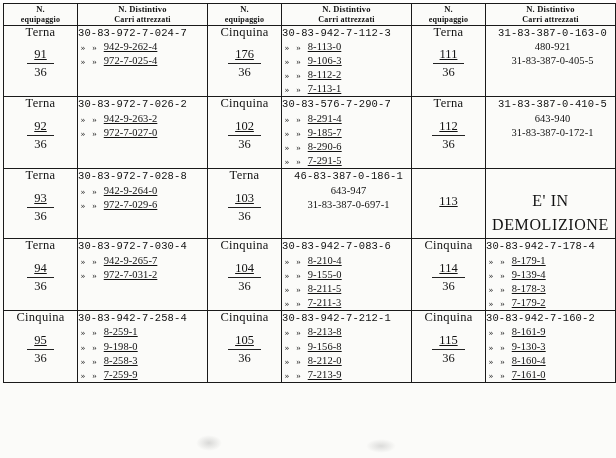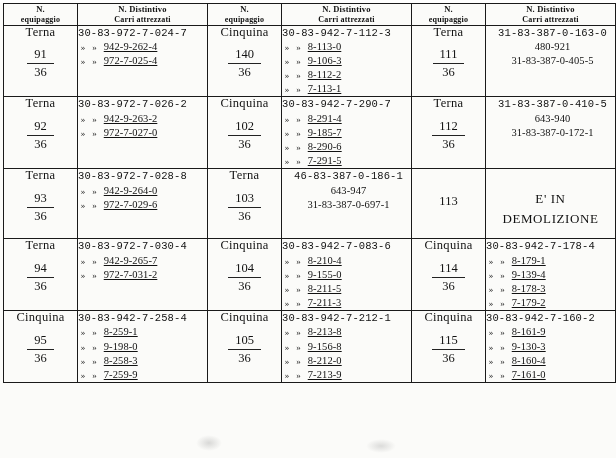--- a/index.html
+++ b/index.html
@@ -61,20 +61,21 @@
     letter-spacing: 0.3px;
   }
   .numcell .frac {
     display: inline-block;
     text-align: center;
   }
   .numcell .fr-top {
     display: block;
     padding: 0 7px 1px 7px;
     border-bottom: 1px solid #222;
+    text-decoration: underline;
   }
   .numcell .fr-bot {
     display: block;
     padding-top: 2px;
   }
 
   
   .distcell {
     padding: 7px 4px 6px 7px;
     font-size: 10.5px;
@@ -114,21 +115,21 @@
   .distcell.plain {
     text-align: center;
     padding-left: 4px;
   }
   .distcell.plain .first,
   .distcell.plain .cont {
     text-align: center;
   }
   .distcell.demo {
     text-align: center;
-    font-size: 13px;
+    font-size: 16px;
     line-height: 1.5;
     padding-top: 20px;
     letter-spacing: 0.6px;
   }
   .numcell.demo-num {
     padding-top: 26px;
   }
   .numcell.demo-num .frac .fr-top { border-bottom: none; }
 
   .smudge {
@@ -189,21 +190,21 @@
       </tr>
     </thead>
     <tbody id="tbody">
         <tr>
           <td class="numcell"><span class="term">Terna</span><span class="frac"><span class="fr-top">91</span><span class="fr-bot">36</span></span></td>
           <td class="distcell">
             <span class="first">30-83-972-7-024-7</span>
             <span class="cont"><span class="dq">»</span><span class="dq2">»</span> <span class="num">942-9-262-4</span></span>
             <span class="cont"><span class="dq">»</span><span class="dq2">»</span> <span class="num">972-7-025-4</span></span>
           </td>
-          <td class="numcell"><span class="term">Cinquina</span><span class="frac"><span class="fr-top">140</span><span class="fr-bot">36</span></span></td>
+          <td class="numcell"><span class="term">Cinquina</span><span class="frac"><span class="fr-top">176</span><span class="fr-bot">36</span></span></td>
           <td class="distcell">
             <span class="first">30-83-942-7-112-3</span>
             <span class="cont"><span class="dq">»</span><span class="dq2">»</span> <span class="num">8-113-0</span></span>
             <span class="cont"><span class="dq">»</span><span class="dq2">»</span> <span class="num">9-106-3</span></span>
             <span class="cont"><span class="dq">»</span><span class="dq2">»</span> <span class="num">8-112-2</span></span>
             <span class="cont"><span class="dq">»</span><span class="dq2">»</span> <span class="num">7-113-1</span></span>
           </td>
           <td class="numcell"><span class="term">Terna</span><span class="frac"><span class="fr-top">111</span><span class="fr-bot">36</span></span></td>
           <td class="distcell plain">
             <span class="first">31-83-387-0-163-0</span>
@@ -213,21 +214,21 @@
         </tr>
         <tr>
           <td class="numcell"><span class="term">Terna</span><span class="frac"><span class="fr-top">92</span><span class="fr-bot">36</span></span></td>
           <td class="distcell">
             <span class="first">30-83-972-7-026-2</span>
             <span class="cont"><span class="dq">»</span><span class="dq2">»</span> <span class="num">942-9-263-2</span></span>
             <span class="cont"><span class="dq">»</span><span class="dq2">»</span> <span class="num">972-7-027-0</span></span>
           </td>
           <td class="numcell"><span class="term">Cinquina</span><span class="frac"><span class="fr-top">102</span><span class="fr-bot">36</span></span></td>
           <td class="distcell">
-            <span class="first">30-83-942-7-290-7</span>
+            <span class="first">30-83-576-7-290-7</span>
             <span class="cont"><span class="dq">»</span><span class="dq2">»</span> <span class="num">8-291-4</span></span>
             <span class="cont"><span class="dq">»</span><span class="dq2">»</span> <span class="num">9-185-7</span></span>
             <span class="cont"><span class="dq">»</span><span class="dq2">»</span> <span class="num">8-290-6</span></span>
             <span class="cont"><span class="dq">»</span><span class="dq2">»</span> <span class="num">7-291-5</span></span>
           </td>
           <td class="numcell"><span class="term">Terna</span><span class="frac"><span class="fr-top">112</span><span class="fr-bot">36</span></span></td>
           <td class="distcell plain">
             <span class="first">31-83-387-0-410-5</span>
             <span class="cont">643-940</span>
             <span class="cont">31-83-387-0-172-1</span>

